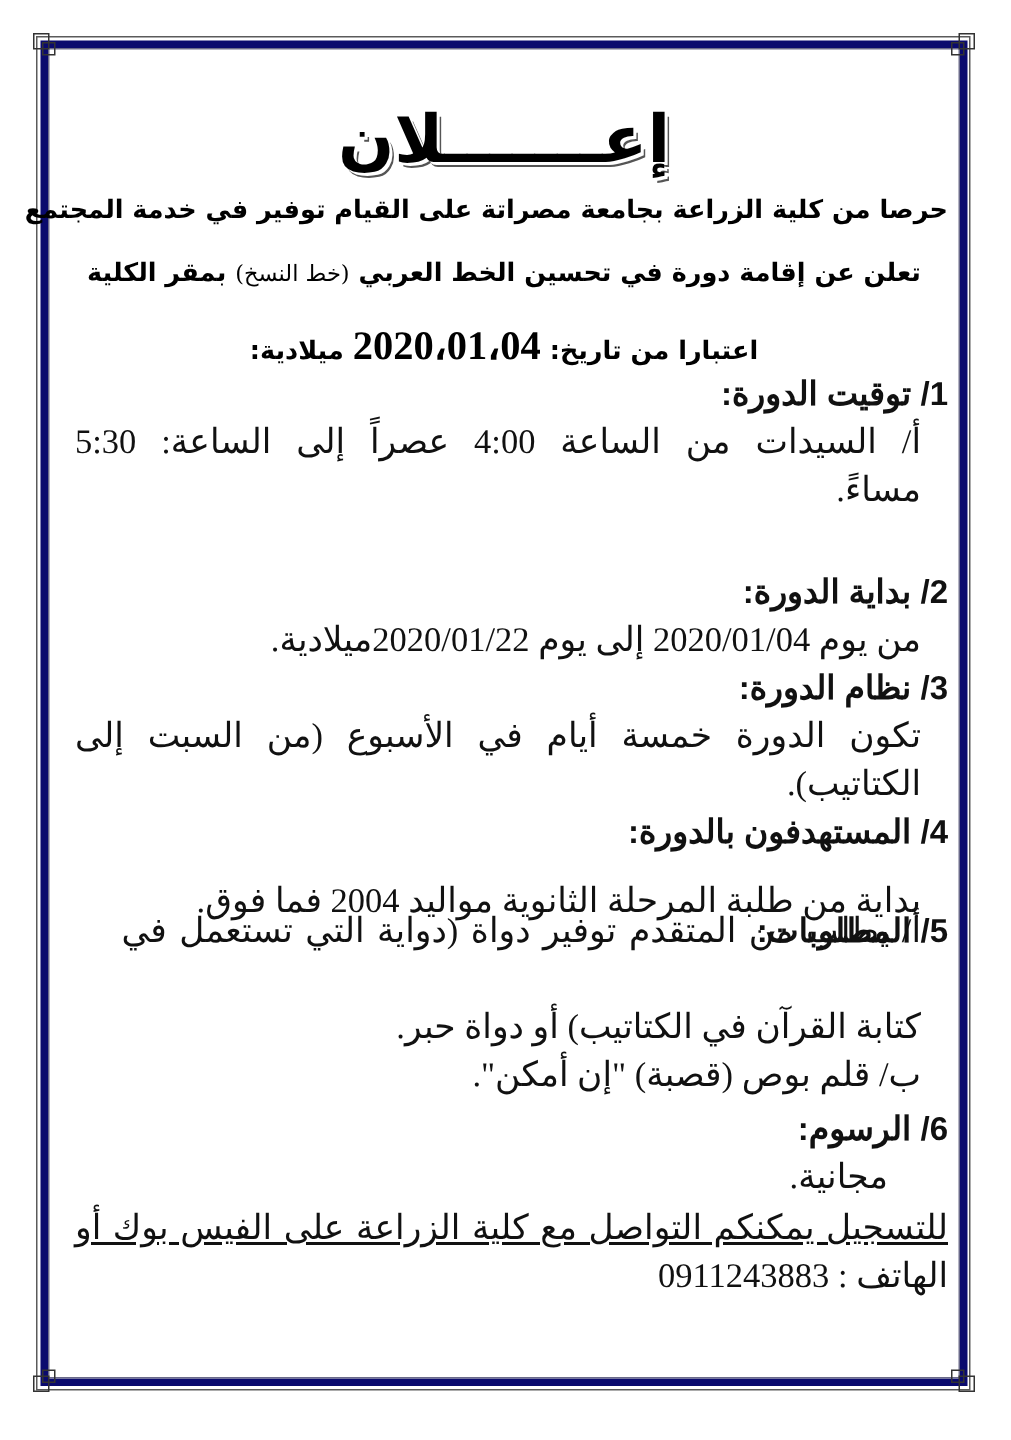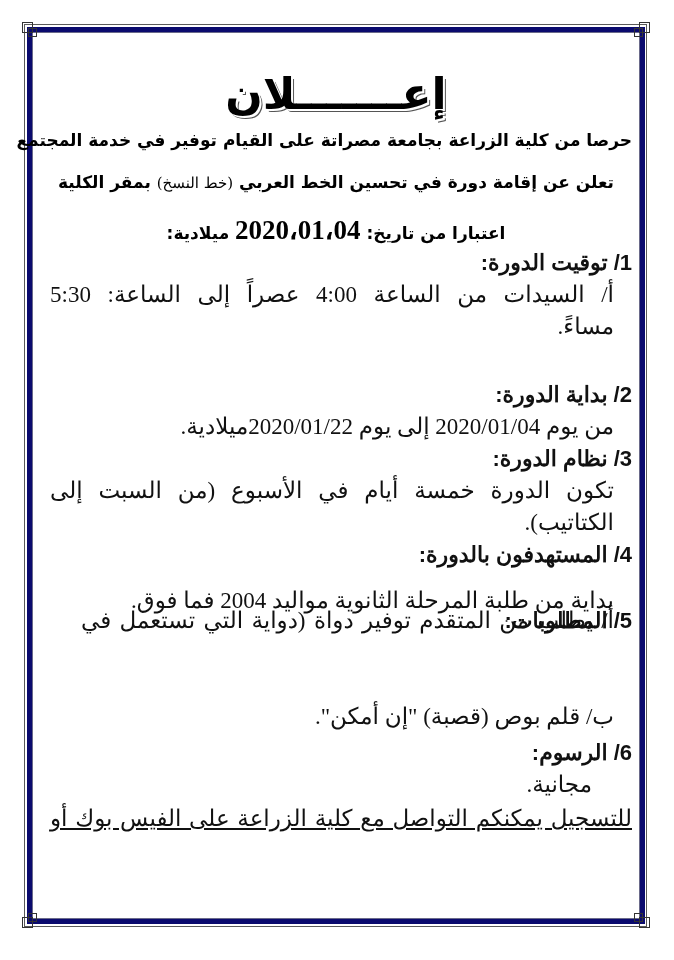--- a/index.html
+++ b/index.html
@@ -158,20 +158,25 @@
 
   <div class="line heading" style="top:404px;">3/ نظام الدورة:</div>
   <div class="line indent justify" style="top:436px;">تكون الدورة خمسة أيام في الأسبوع (من السبت إلى</div>
   <div class="line indent" style="top:468px;">الكتاتيب).</div>
 
   <div class="line heading" style="top:500px;">4/ المستهدفون بالدورة:</div>
   <div class="line indent" style="top:532px;margin-top:14px;">بداية من طلبة المرحلة الثانوية مواليد 2004 فما فوق.</div>
 
   <div class="line heading" style="top:566px;">5/ المطلوبات:</div>
   <div class="line indent justify" style="top:566px;margin-left:31px;">أ/ يطلب من المتقدم توفير دواة (دواية التي تستعمل في</div>
+  <div class="line indent" style="top:630px;">كتابة القرآن في الكتاتيب) أو دواة حبر.</div>
   <div class="line indent" style="top:662px;">ب/ قلم بوص (قصبة) "إن أمكن".</div>
 
   <div class="line heading" style="top:698px;">6/ الرسوم:</div>
   <div class="line indent2" style="top:730px;margin-left:28px;">مجانية.</div>
 
   <div class="line justify" style="top:764px;text-decoration:underline;">للتسجيل يمكنكم التواصل مع كلية الزراعة على الفيس بوك أو</div>
+  <div class="line" style="top:796px;">
+    <span>الهاتف :</span>
+    <span class="num">0911243883</span>
+  </div>
 
 </div>
 
 </body></html>

